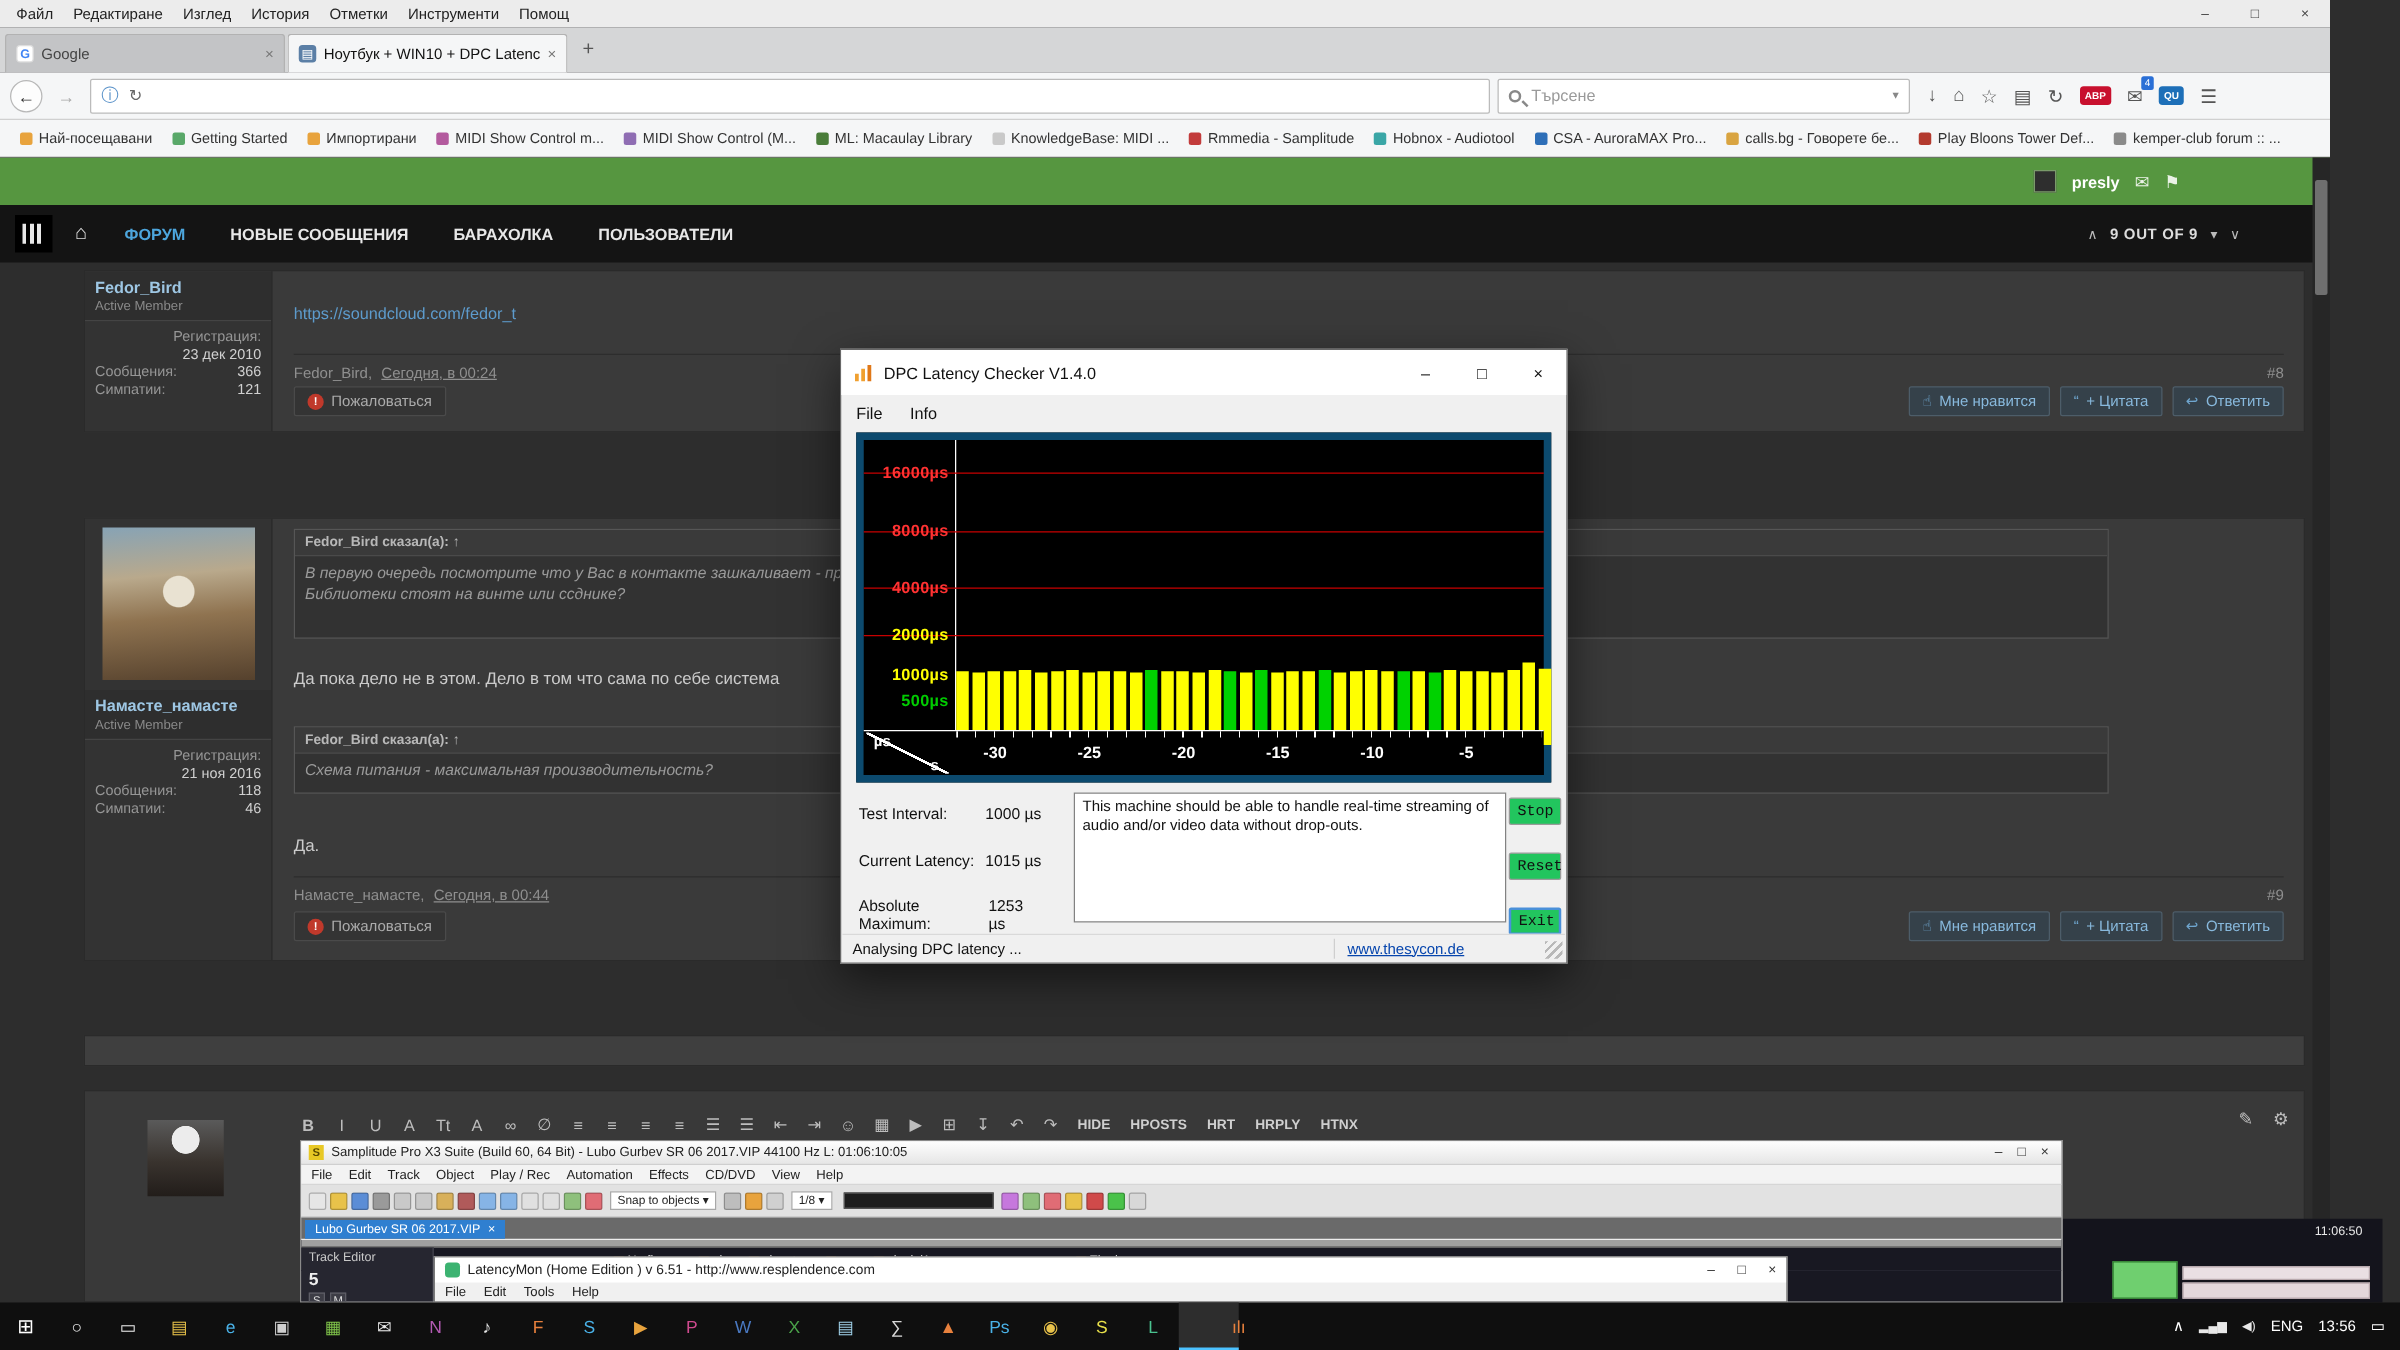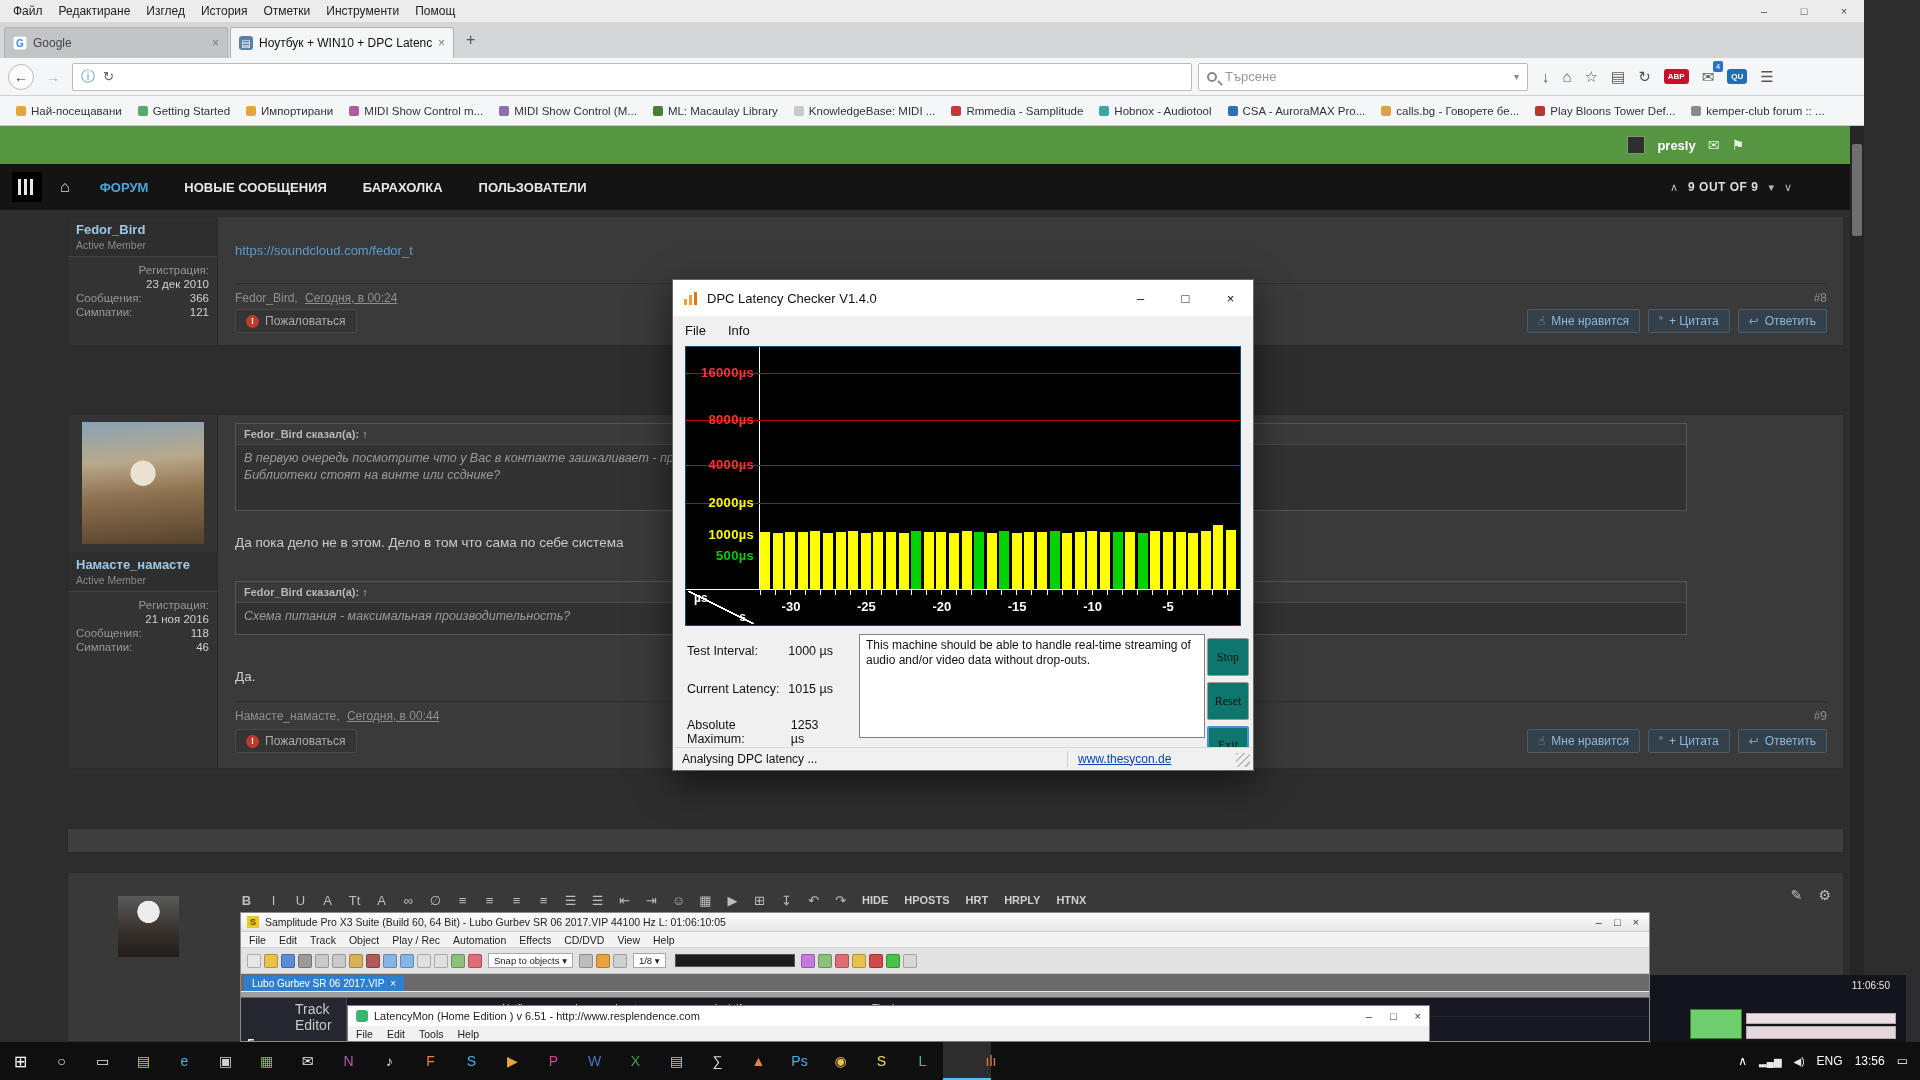--- a/index.html
+++ b/index.html
@@ -114,21 +114,21 @@
 .sa-sel{display:flex;align-items:center;background:#fff;border:1px solid #a8a8a8;font-size:9.5px;color:#222;padding:1px 5px;height:15px;margin:0 3px;white-space:nowrap;}
 .sa-inp{width:120px;height:13px;background:#1d1d1d;border:1px solid #555;margin:0 3px;}
 .sa-tabs{height:17px;background:#6a6a6a;display:flex;align-items:flex-end;padding-left:3px;}
 .sa-tab{display:flex;align-items:center;gap:6px;background:#2f7fd0;color:#fff;font-size:10px;padding:2px 8px;}
 .sa-arr{position:absolute;left:0;top:79px;right:0;bottom:0;background:#181822;overflow:hidden;
 background-image:repeating-linear-gradient(to bottom,transparent 0 24px,#23232e 24px 25px);}
 .sa-ruler{height:6px;background:#a0a0a0;border-bottom:1px solid #666;}
 .sa-clip{position:absolute;top:11px;display:flex;align-items:center;gap:3px;color:#ddd;font-size:10px;}
 .fl{width:8px;height:8px;background:#e8821e;display:inline-block;}
 .sa-tracked{position:absolute;left:0;top:6px;bottom:0;width:106px;background:#262630;border-right:1px solid #44444f;color:#c9c9c9;padding:3px 6px;}
-.te-title{font-size:14px;margin-left:48px;}
+.te-title{font-size:10px;}
 .te-num{font-size:14px;font-weight:bold;color:#eee;margin-top:3px;}
 .te-chips{display:flex;gap:4px;margin-top:3px;}
 .te-chip{width:13px;height:12px;background:#3d3d46;border:1px solid #5d5d66;color:#ddd;font-size:9px;display:flex;align-items:center;justify-content:center;}
 
 
 #frag{position:absolute;left:1650px;top:975px;width:256px;height:67px;background:#14141c;z-index:25;}
 .frag-tc{position:absolute;right:16px;top:5px;color:#e8e8e8;font-size:10px;}
 .clip-g{position:absolute;left:40px;top:34px;width:52px;height:30px;background:#6fcf6f;border:1px solid #2f7f2f;}
 .clip-l1{position:absolute;left:96px;top:38px;width:150px;height:11px;background:#eadfe3;border:1px solid #b9a9ae;}
 .clip-l2{position:absolute;left:96px;top:51px;width:150px;height:13px;background:#e3d7db;border:1px solid #b9a9ae;}
@@ -142,37 +142,37 @@
 .lm-menu{height:16px;display:flex;gap:14px;align-items:center;padding:0 8px;font-size:10.5px;color:#222;}
 
 
 #dpc{position:absolute;left:672px;top:279px;width:582px;height:492px;background:#f0f0f0;border:1px solid #686868;box-shadow:0 12px 34px rgba(0,0,0,.55);z-index:50;}
 .dpc-title{height:36px;background:#fff;display:flex;align-items:center;}
 .dpc-appico{margin:0 8px 0 10px;display:flex;}
 .dpc-title-text{flex:1;font-size:13px;color:#111;}
 .dpc-ctl{display:flex;height:100%;}
 .dpc-ctl span{width:45px;display:flex;align-items:center;justify-content:center;font-size:13px;color:#111;}
 .dpc-menu{height:28px;display:flex;align-items:center;gap:22px;padding:0 12px;font-size:13px;color:#111;}
-.dpc-graph{position:absolute;left:12px;top:66px;width:556px;height:280px;background:#000;border:1px solid #0c4a6e;}
+.dpc-graph{position:absolute;left:12px;top:66px;width:556px;height:280px;background:#000;border:6px solid #0c4a6e;}
 .plot{position:absolute;left:0;top:0;width:100%;height:244px;}
 .gridline{position:absolute;left:0;right:0;height:1px;}
 .ylab{position:absolute;left:0;width:68px;text-align:right;font-weight:bold;font-size:13px;letter-spacing:.3px;}
 .vaxis{position:absolute;left:73px;top:0;bottom:0;width:1px;background:#fff;}
 .bars{position:absolute;left:74px;top:0;bottom:0;display:flex;align-items:flex-end;gap:2.6px;}
 .bar{width:10px;flex:0 0 auto;}
 .xaxis{position:absolute;left:0;right:0;bottom:0;height:36px;border-top:1px solid #fff;background:#000;}
 .ticks{position:absolute;left:74px;right:2px;top:0;height:5px;background:repeating-linear-gradient(to right,#fff 0 1px,transparent 1px 15.08px);}
 .xlab{position:absolute;top:9px;width:34px;text-align:center;font-weight:bold;font-size:13px;color:#fff;}
 .corner{position:absolute;left:2px;top:1px;width:66px;height:33px;
 background:linear-gradient(to top right,transparent calc(50% - 1px),#fff calc(50% - 1px) calc(50% + 1px),transparent calc(50% + 1px));}
 .unit-y{position:absolute;left:6px;top:0;color:#fff;font-size:12px;font-weight:bold;}
 .unit-x{position:absolute;right:8px;bottom:0;color:#fff;font-size:12px;font-weight:bold;}
 .dstat{position:absolute;left:14px;width:146px;display:flex;justify-content:space-between;font-size:12.5px;color:#111;}
 .dpc-msg{position:absolute;left:186px;top:354px;width:346px;height:104px;background:#fff;border:1px solid #828282;font-size:12px;color:#111;padding:3px 6px;line-height:15px;overflow:hidden;}
-.dbtn{position:absolute;left:534px;width:42px;height:38px;background:#0f766e;border:1px solid #9a9a9a;font-size:12px;font-family:Liberation Serif, serif;color:#111;border-radius:2px;}
+.dbtn{position:absolute;left:534px;width:42px;height:22px;background:#22c55e;border:1px solid #9a9a9a;font-size:12px;font-family:Liberation Mono, monospace;color:#111;border-radius:2px;}
 .dbtn.focus{border:2px solid #4a90d9;}
 .dpc-status{position:absolute;left:1px;right:1px;bottom:1px;height:22px;background:#f0f0f0;border-top:1px solid #d9d9d9;display:flex;align-items:center;font-size:12px;color:#111;}
 .st-text{flex:1;padding-left:8px;}
 .st-sep{width:1px;height:16px;background:#cfcfcf;}
 .st-link{width:168px;padding-left:10px;color:#0645ad;text-decoration:underline;}
 .grip{width:14px;height:14px;align-self:flex-end;margin:0 2px 2px 0;
 background-image:repeating-linear-gradient(135deg,#b8b8b8 0 2px,transparent 2px 5px);}
 
 
 #taskbar{position:absolute;left:0;top:1042px;width:1920px;height:38px;background:#0f0f0f;display:flex;align-items:stretch;z-index:100;}

